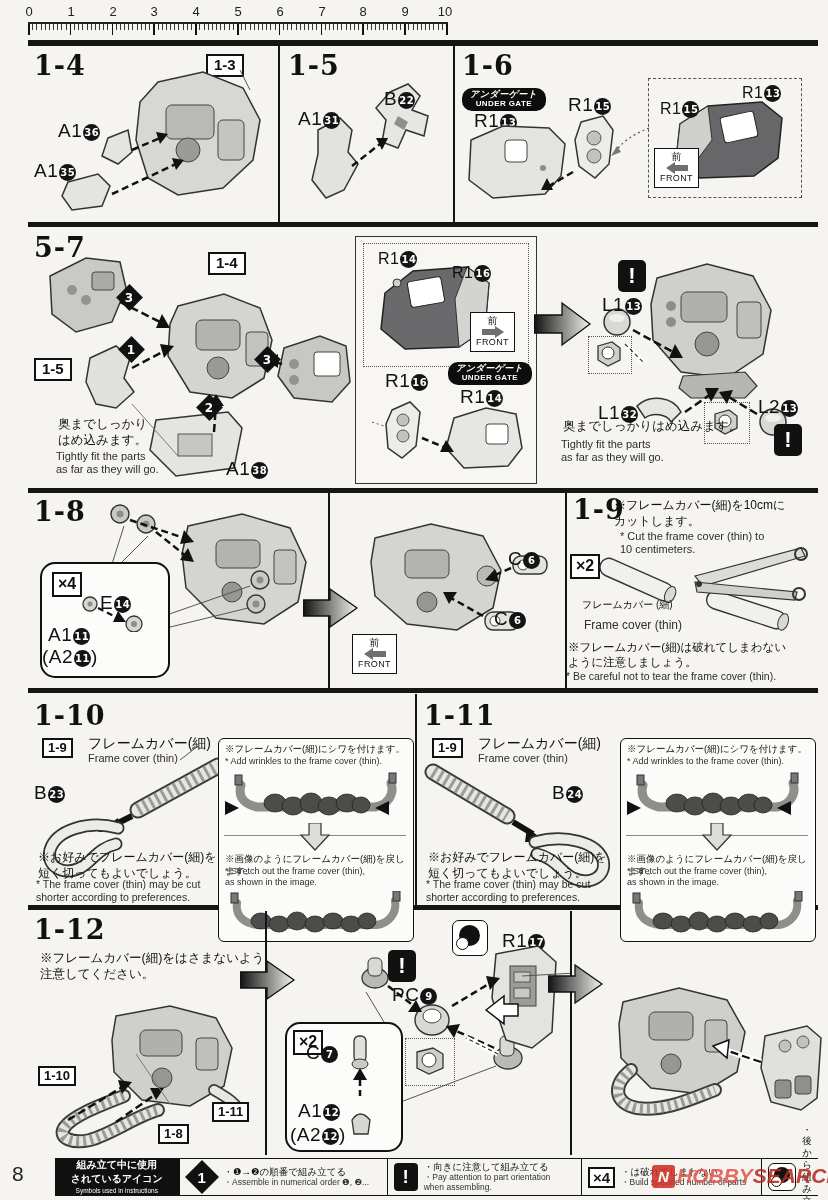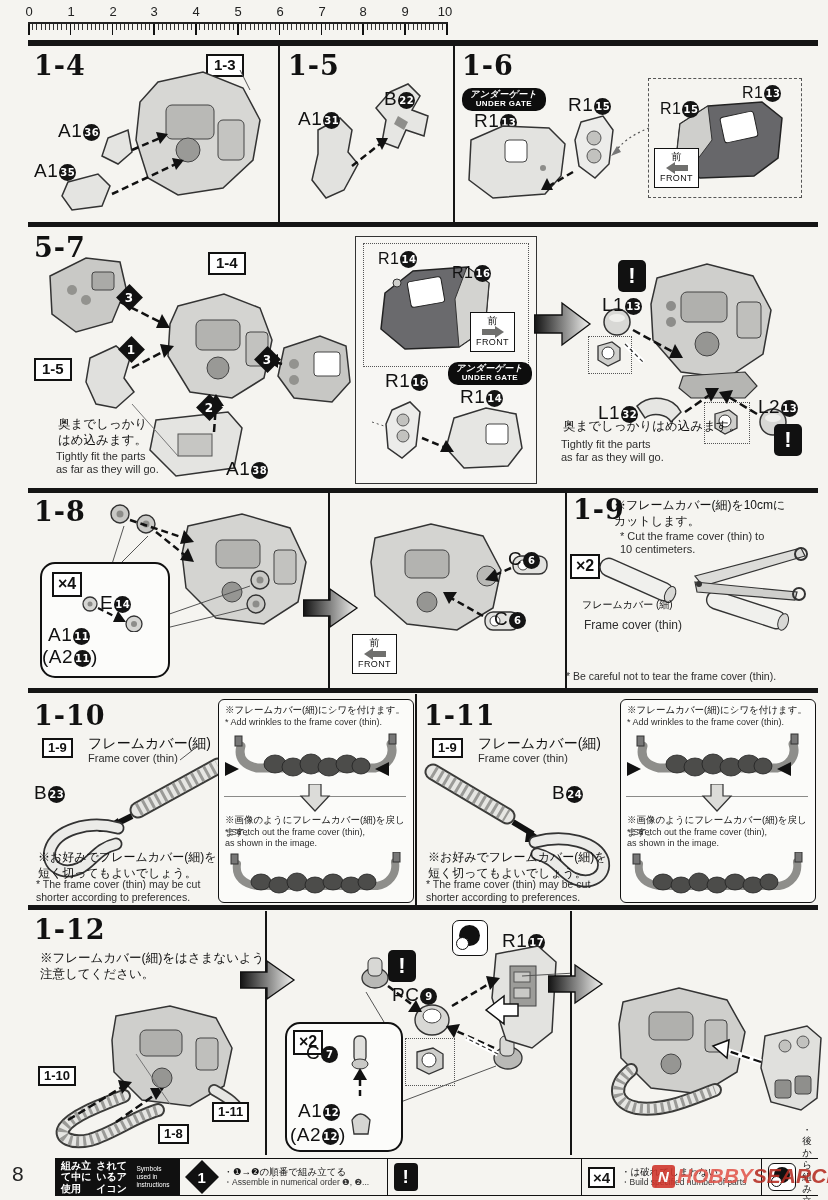--- a/index.html
+++ b/index.html
@@ -45,31 +45,31 @@
   .laticon .big{position:absolute;width:21px;height:21px;background:#111;border-radius:50%;left:6px;top:4px;}
   .laticon .small{position:absolute;width:11px;height:11px;background:#fff;border:1px solid #111;border-radius:50%;left:3px;top:16px;}
   
   .ruler-num{position:absolute;width:22px;text-align:center;font-size:13px;color:#222;}
   .ruler-ticks{position:absolute;border-top:2px solid #222;}
   .ruler-ticks .minor{position:absolute;left:0;top:0;width:100%;height:6px;
      background:repeating-linear-gradient(90deg,#333 0 1px,transparent 1px 4.18px);}
   .ruler-ticks .major{position:absolute;left:0;top:0;width:100%;height:11px;
      background:repeating-linear-gradient(90deg,#111 0 1.6px,transparent 1.6px 41.8px);}
   
-  .wrinklebox{position:absolute;width:194px;height:202px;border:1.5px solid #111;border-radius:6px;background:#fbfbf9;}
+  .wrinklebox{position:absolute;width:194px;height:202px;border:1.5px solid #111;border-radius:6px;background:#fbfbf9;margin-top:39px;}
   .wb-jp{position:absolute;font-size:9.5px;color:#111;white-space:pre-line;line-height:1.25;}
   .wb-en{position:absolute;font-size:9px;color:#2e2e2e;white-space:pre-line;line-height:1.2;}
   .tri-in-r{position:absolute;width:0;height:0;border-left:14px solid #111;border-top:7px solid transparent;border-bottom:7px solid transparent;}
   .tri-in-l{position:absolute;width:0;height:0;border-right:14px solid #111;border-top:7px solid transparent;border-bottom:7px solid transparent;}
   .wb-sep{position:absolute;height:1px;background:#8a8a88;}
   
   .footer-wrap{position:absolute;border-top:1.5px solid #111;border-bottom:1.5px solid #111;background:#f5f4f0;display:flex;}
   .fcell{border-right:1.5px solid #111;position:relative;display:flex;align-items:center;gap:6px;padding:0 6px;}
   .fcell:last-child{border-right:none;}
-  .fblack{background:#101010;color:#fff;justify-content:space-between;gap:0;align-items:center;}
+  .fblack{background:#101010;color:#fff;flex-direction:column;justify-content:space-between;gap:0;align-items:center;}
   .fblack .l1{font-size:10px;font-weight:700;line-height:1.15;}
   .fblack .l2{font-size:6.5px;line-height:1.2;}
   .ftext{display:flex;flex-direction:column;justify-content:center;}
   .ftext .jp{font-size:9.5px;color:#111;line-height:1.25;}
   .ftext .en{font-size:8.5px;color:#333;line-height:1.15;white-space:pre-line;}
   .fdiamond{width:24px;height:24px;background:#111;transform:rotate(45deg);display:flex;align-items:center;justify-content:center;flex:none;margin:0 4px;}
   .fdiamond span{transform:rotate(-45deg);color:#fff;font-weight:700;font-size:15px;}
   .fwarn{width:24px;height:28px;background:#111;border-radius:4px;color:#fff;display:flex;align-items:center;justify-content:center;font-weight:800;font-size:19px;flex:none;}
   .fx4{border:2px solid #111;background:#fff;font-weight:800;font-size:15px;padding:0 3px;flex:none;}
   .flat{width:26px;height:26px;border:1.5px solid #111;border-radius:6px;background:#fff;position:relative;flex:none;}
@@ -464,20 +464,22 @@
     </g>
 
     <polygon points="130,36 236,8 240,16 138,46" fill="#dcdcd9" stroke="#333" stroke-width="1.2"></polygon>
     <polygon points="130,42 232,52 230,60 132,52" fill="#cfcfcc" stroke="#333" stroke-width="1.2"></polygon>
     <circle cx="236" cy="14" r="6" fill="none" stroke="#333" stroke-width="2"></circle>
     <circle cx="234" cy="54" r="6" fill="none" stroke="#333" stroke-width="2"></circle>
     <circle cx="134" cy="44" r="3" fill="#333"></circle>
   </svg>
   <div class="note-jp" style="left:582px;top:598px;font-size:10px;white-space:nowrap">フレームカバー (細)</div>
   <div class="note-en" style="left:584px;top:618px;font-size:12px">Frame cover (thin)</div>
+  <div class="note-jp" style="left:568px;top:640px;font-size:11.5px">※フレームカバー(細)は破れてしまわない
+ように注意しましょう。</div>
   <div class="note-en" style="left:566px;top:670px;font-size:10.5px">* Be careful not to tear the frame cover (thin).</div>
 
   <div class="vline" style="left:415px;top:694px;height:211px"></div>
 
   <div class="stept" style="left:34px;top:700px">1-10</div>
   <div class="refbox sm" style="left:42px;top:738px">1-9</div>
   <div class="note-jp" style="left:88px;top:734px;font-size:14px;white-space:nowrap">フレームカバー(細)</div>
   <div class="note-en" style="left:88px;top:752px">Frame cover (thin)</div>
   <svg class="art" style="left:28px;top:700px" width="385" height="200" viewBox="0 0 385 200">
 
@@ -750,20 +752,25 @@
       <span class="fdiamond">
           <span>1</span>
         </span>
       <span class="ftext">
         <span class="jp">・❶→❷の順番で組み立てる</span>
         <span class="en">・Assemble in numerical order ❶, ❷...</span>
       </span>
     </div>
     <div class="fcell" style="width:182px">
       <span class="fwarn">!</span>
+      <span class="ftext">
+        <span class="jp">・向きに注意して組み立てる</span>
+        <span class="en">・Pay attention to part orientation
+  when assembling.</span>
+      </span>
     </div>
     <div class="fcell" style="width:168px">
       <span class="fx4">×4</span>
       <span class="ftext">
         <span class="jp">・は破れてしまわない</span>
         <span class="en">・Build specified number of parts</span>
       </span>
     </div>
     <div class="fcell" style="flex:1">
       <span class="flat">

